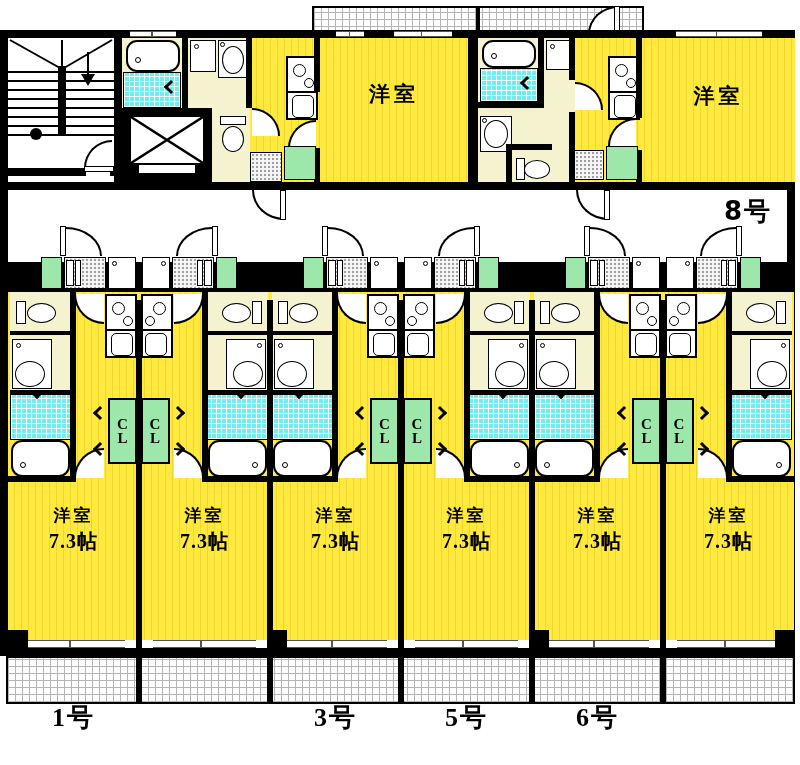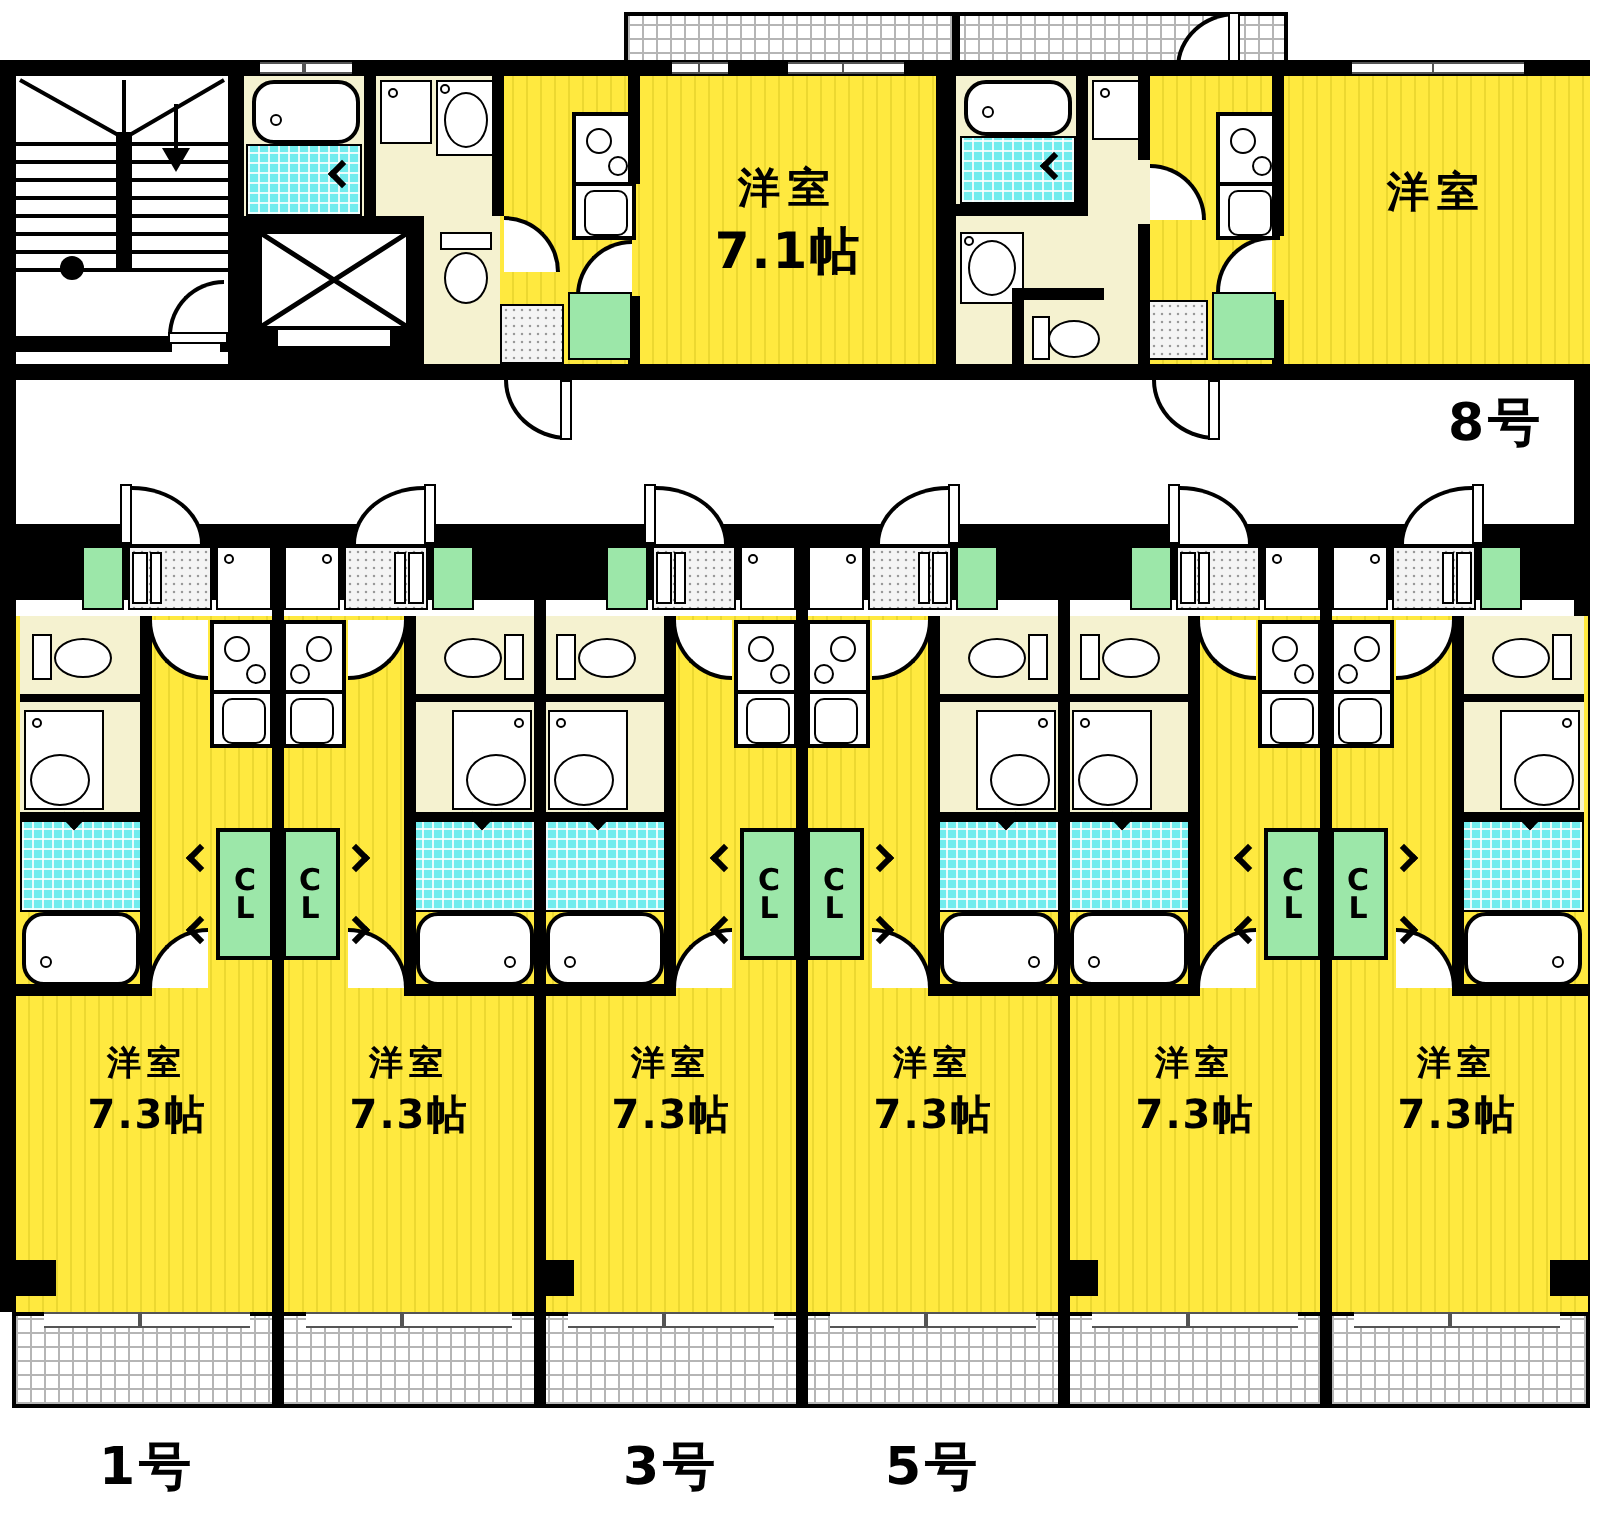--- a/index.html
+++ b/index.html
@@ -38,21 +38,21 @@
   .win{background:#fff;border-top:1.5px solid #555;border-bottom:1.5px solid #555;}
   .win::after{content:"";position:absolute;left:46%;top:0;bottom:0;width:1.5px;background:#555;}
   .cl{background:var(--closet-green,#9ce7a9);border:2.5px solid #000;display:flex;align-items:center;justify-content:center;}
   .cl .t{display:block;width:12px;word-break:break-all;text-align:center;font-weight:bold;font-size:15px;line-height:.95;}
   .rlabel{text-align:center;font-weight:bold;}
   .rlabel .rm{display:block;font-size:17px;letter-spacing:3px;}
   .rlabel .sz{display:block;font-size:20px;letter-spacing:1px;margin-top:1px;}
   .rlabel.big .rm{font-size:21px;letter-spacing:4px;}
   .rlabel.big .sz{font-size:25px;}
   .numlabel{text-align:center;font-weight:bold;font-size:26px;letter-spacing:2px;}
-  .unit{top:270px;width:131px;height:488px;}
+  .unit{top:254px;width:131px;height:488px;font-family:Liberation Serif, serif;}
   .fix{left:0;top:0;width:131px;height:488px;}
   .unit.m .fix{transform:scaleX(-1);}
   .unit.m .cl .t{transform:scaleX(-1);}
 </style>
 </head>
 <body>
 
 <div id="plan">
 
   <div style="left:8px;top:190px;width:779px;height:72px;background:#fff"></div>
@@ -133,21 +133,20 @@
     </div>
     <div class="w" style="left:192px;top:0;width:6px;height:54px"></div>
     <div class="w" style="left:192px;top:110px;width:6px;height:34px"></div>
     <div class="arc tl" style="left:166px;top:82px;width:28px;height:28px"></div>
     <div class="greenbox" style="left:162px;top:108px;width:32px;height:34px"></div>
     <div class="mat" style="left:128px;top:114px;width:32px;height:30px"></div>
     <div class="arc bl" style="left:130px;top:152px;width:32px;height:30px"></div>
     <div class="box" style="left:158px;top:152px;width:6px;height:30px"></div>
     <div class="rlabel big" style="left:196px;top:42px;width:152px">
       <span class="rm">洋室</span>
-      <span class="sz">7.1帖</span>
     </div>
   </div>
   <div class="w" style="left:468px;top:38px;width:10px;height:144px"></div>
 
   <div style="left:478px;top:38px;width:317px;height:144px">
     <div class="cream" style="left:0;top:0;width:97px;height:144px"></div>
     <div class="yellow" style="left:97px;top:0;width:220px;height:144px"></div>
     <div class="tub" style="left:4px;top:2px;width:54px;height:28px"></div>
     <div class="tile" style="left:2px;top:30px;width:58px;height:34px"></div>
     <div class="chev l" style="left:44px;top:40px"></div>
@@ -406,20 +405,21 @@
     <div class="box" style="left:100px;top:3px;width:28px;height:32px"></div>
     <div class="dot" style="left:104px;top:7px"></div>
     <div class="arc tr" style="left:58px;top:-27px;width:36px;height:29px"></div>
     <div class="box" style="left:52px;top:-28px;width:6px;height:30px"></div>
   </div>
   <div class="rlabel" style="left:0;top:250px;width:131px">
     <span class="rm">洋室</span>
     <span class="sz">7.3帖</span>
   </div>
   <div class="win" style="left:14px;top:386px;width:103px;height:8px"></div>
+  <div class="numlabel" style="left:0;top:446px;width:131px">6号</div>
 </div>
       <div class="unit m" style="left: 663px;">
   <div class="fix">
     <div class="yellow" style="left:0;top:38px;width:131px;height:348px"></div>
     <div class="cream" style="left:2px;top:38px;width:62px;height:40px"></div>
     <div class="box" style="left:8px;top:47px;width:10px;height:23px"></div>
     <div class="oval" style="left:19px;top:49px;width:29px;height:20px"></div>
     <div class="w" style="left:2px;top:77px;width:64px;height:4px"></div>
     <div class="cream" style="left:2px;top:81px;width:62px;height:56px"></div>
     <div class="box" style="left:4px;top:85px;width:40px;height:50px"></div>

